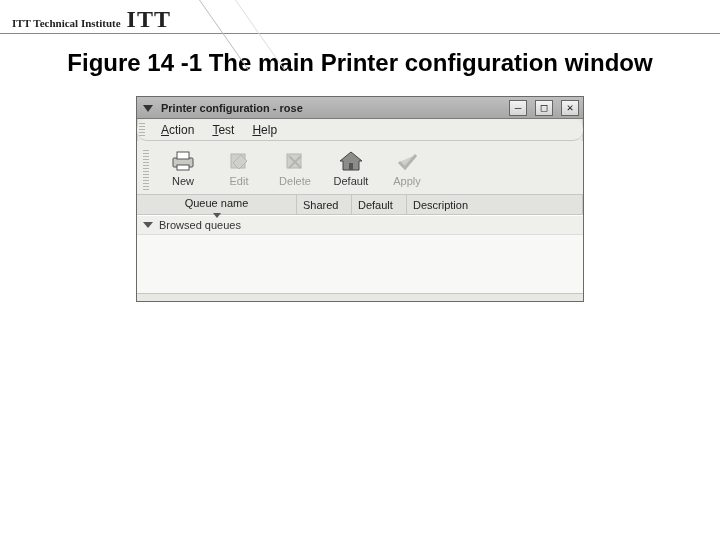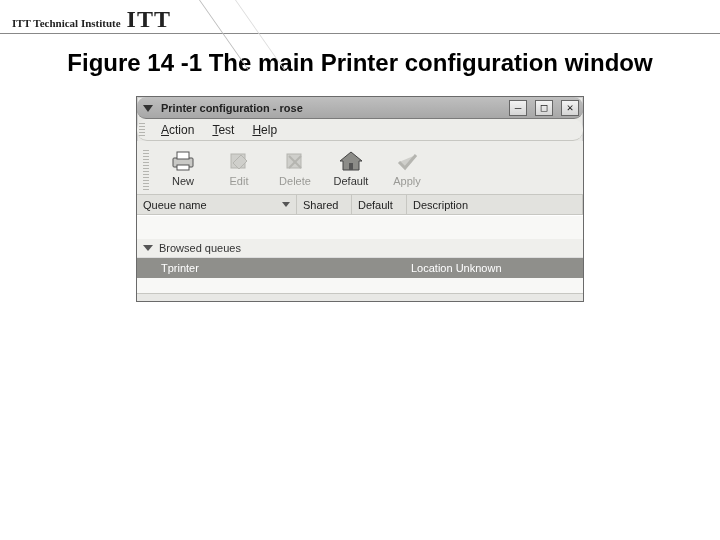--- a/index.html
+++ b/index.html
@@ -75,21 +75,20 @@
     box-shadow: 0 0 0 1px #cfcfcf inset;
   }
   .titlebar {
     display: flex;
     align-items: center;
     background: linear-gradient(#bfbfbf, #a7a7a7);
     border-bottom: 1px solid #7a7a7a;
     height: 22px;
     padding: 0 4px;
     gap: 6px;
-    border-radius: 9px;
   }
   .titlebar .app-icon {
     width: 14px; height: 14px;
     display: inline-flex; align-items: center; justify-content: center;
   }
   .titlebar .title {
     font-weight: bold;
     color: #222;
     font-size: 11px;
     flex: 0 0 auto;
@@ -168,40 +167,39 @@
   }
   .colhdr .col {
     border-right: 1px solid #c7c7c2;
     padding: 2px 6px;
     font-size: 11px;
     display: flex;
     align-items: center;
     gap: 4px;
     cursor: pointer;
   }
-  .col-queue { width: 160px; justify-content: space-between; }
+  .col-queue { width: 160px; justify-content: space-between; flex-direction: column; }
   .col-shared { width: 55px; }
   .col-default { width: 55px; }
   .col-desc { flex: 1; border-right: none; }
 
   .list-area {
     background: #f8f8f6;
     height: 78px;
     border-top: 1px solid #fff;
   }
   .cat-row {
     display: flex;
     align-items: center;
     gap: 6px;
     padding: 3px 6px;
     font-size: 11px;
     color: #333;
     background: #efefec;
     border-bottom: 1px solid #ddd;
-    margin-top: 23px;
   }
   .item-row {
     display: flex;
     align-items: center;
     font-size: 11px;
     height: 20px;
   }
   .item-row.selected {
     background: #8f8f8b;
     color: #fff;
@@ -333,22 +331,16 @@
     <div class="col col-shared">Shared</div>
     <div class="col col-default">Default</div>
     <div class="col col-desc">Description</div>
   </div>
 
   <div class="list-area">
     <div class="cat-row">
       <span class="tri-expand"></span>
       <span>Browsed queues</span>
     </div>
-    <div class="item-row selected">
-      <span class="cell-name">Tprinter</span>
-      <span class="cell-shared"></span>
-      <span class="cell-default"></span>
-      <span class="cell-desc">Location Unknown</span>
-    </div>
   </div>
 
   <div class="statusbar"></div>
 </div>
 
 </body></html>

